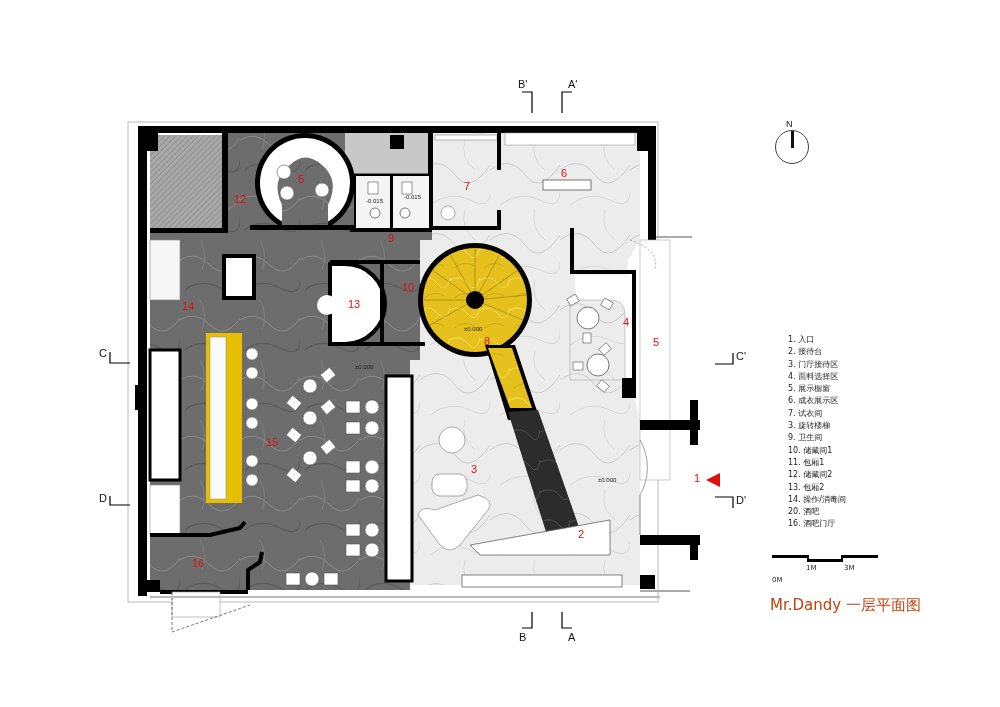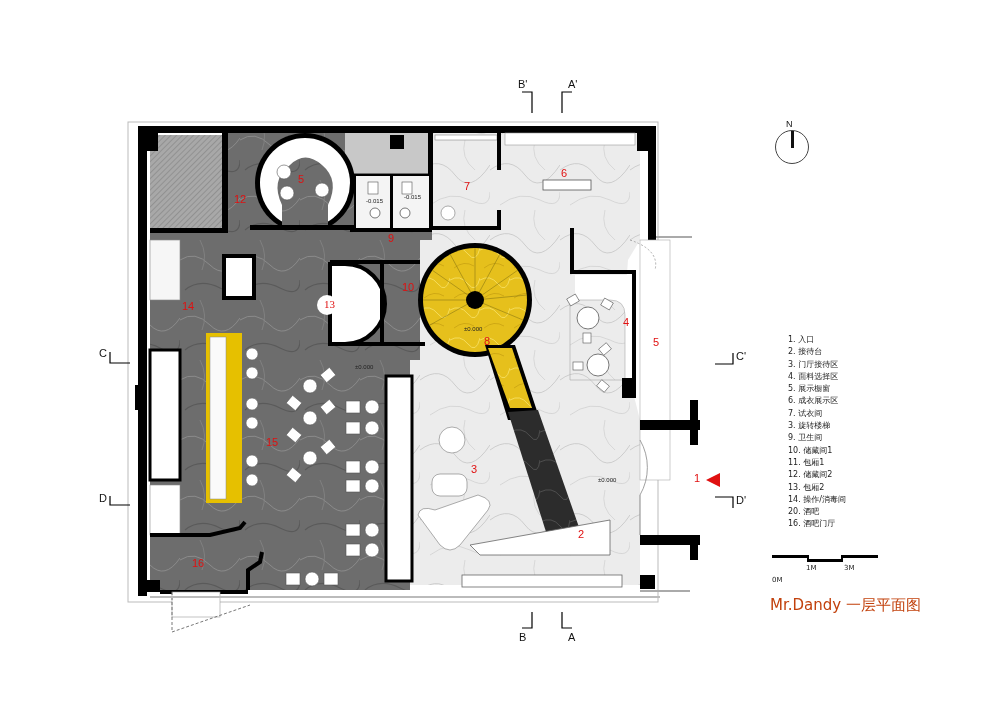--- a/index.html
+++ b/index.html
@@ -234,21 +234,21 @@
 <span class="room-num" style="left:471px;top:463px;">3</span>
 <span class="room-num" style="left:623px;top:316px;">4</span>
 <span class="room-num" style="left:653px;top:336px;">5</span>
 <span class="room-num" style="left:561px;top:167px;">6</span>
 <span class="room-num" style="left:464px;top:180px;">7</span>
 <span class="room-num" style="left:484px;top:335px;">8</span>
 <span class="room-num" style="left:388px;top:232px;">9</span>
 <span class="room-num" style="left:402px;top:281px;">10</span>
 <span class="room-num" style="left:298px;top:173px;">5</span>
 <span class="room-num" style="left:234px;top:193px;">12</span>
-<span class="room-num" style="left:324px;top:298px;font-family:Liberation Serif, serif;">13</span>
+<span class="room-num" style="left:348px;top:298px;">13</span>
 <span class="room-num" style="left:182px;top:264px;margin-top:36px;">14</span>
 <span class="room-num" style="left:266px;top:436px;text-align:center;">15</span>
 <span class="room-num" style="left:192px;top:557px;">16</span>
 
 <span class="abs" style="left:366px;top:198px;font-size:6px;color:#222;">-0.015</span>
 <span class="abs" style="left:404px;top:194px;font-size:6px;color:#222;">-0.015</span>
 <span class="abs" style="left:464px;top:326px;font-size:6px;color:#222;">±0.000</span>
 <span class="abs" style="left:355px;top:364px;font-size:6px;color:#222;">±0.000</span>
 <span class="abs" style="left:598px;top:477px;font-size:6px;color:#222;">±0.000</span>
 

